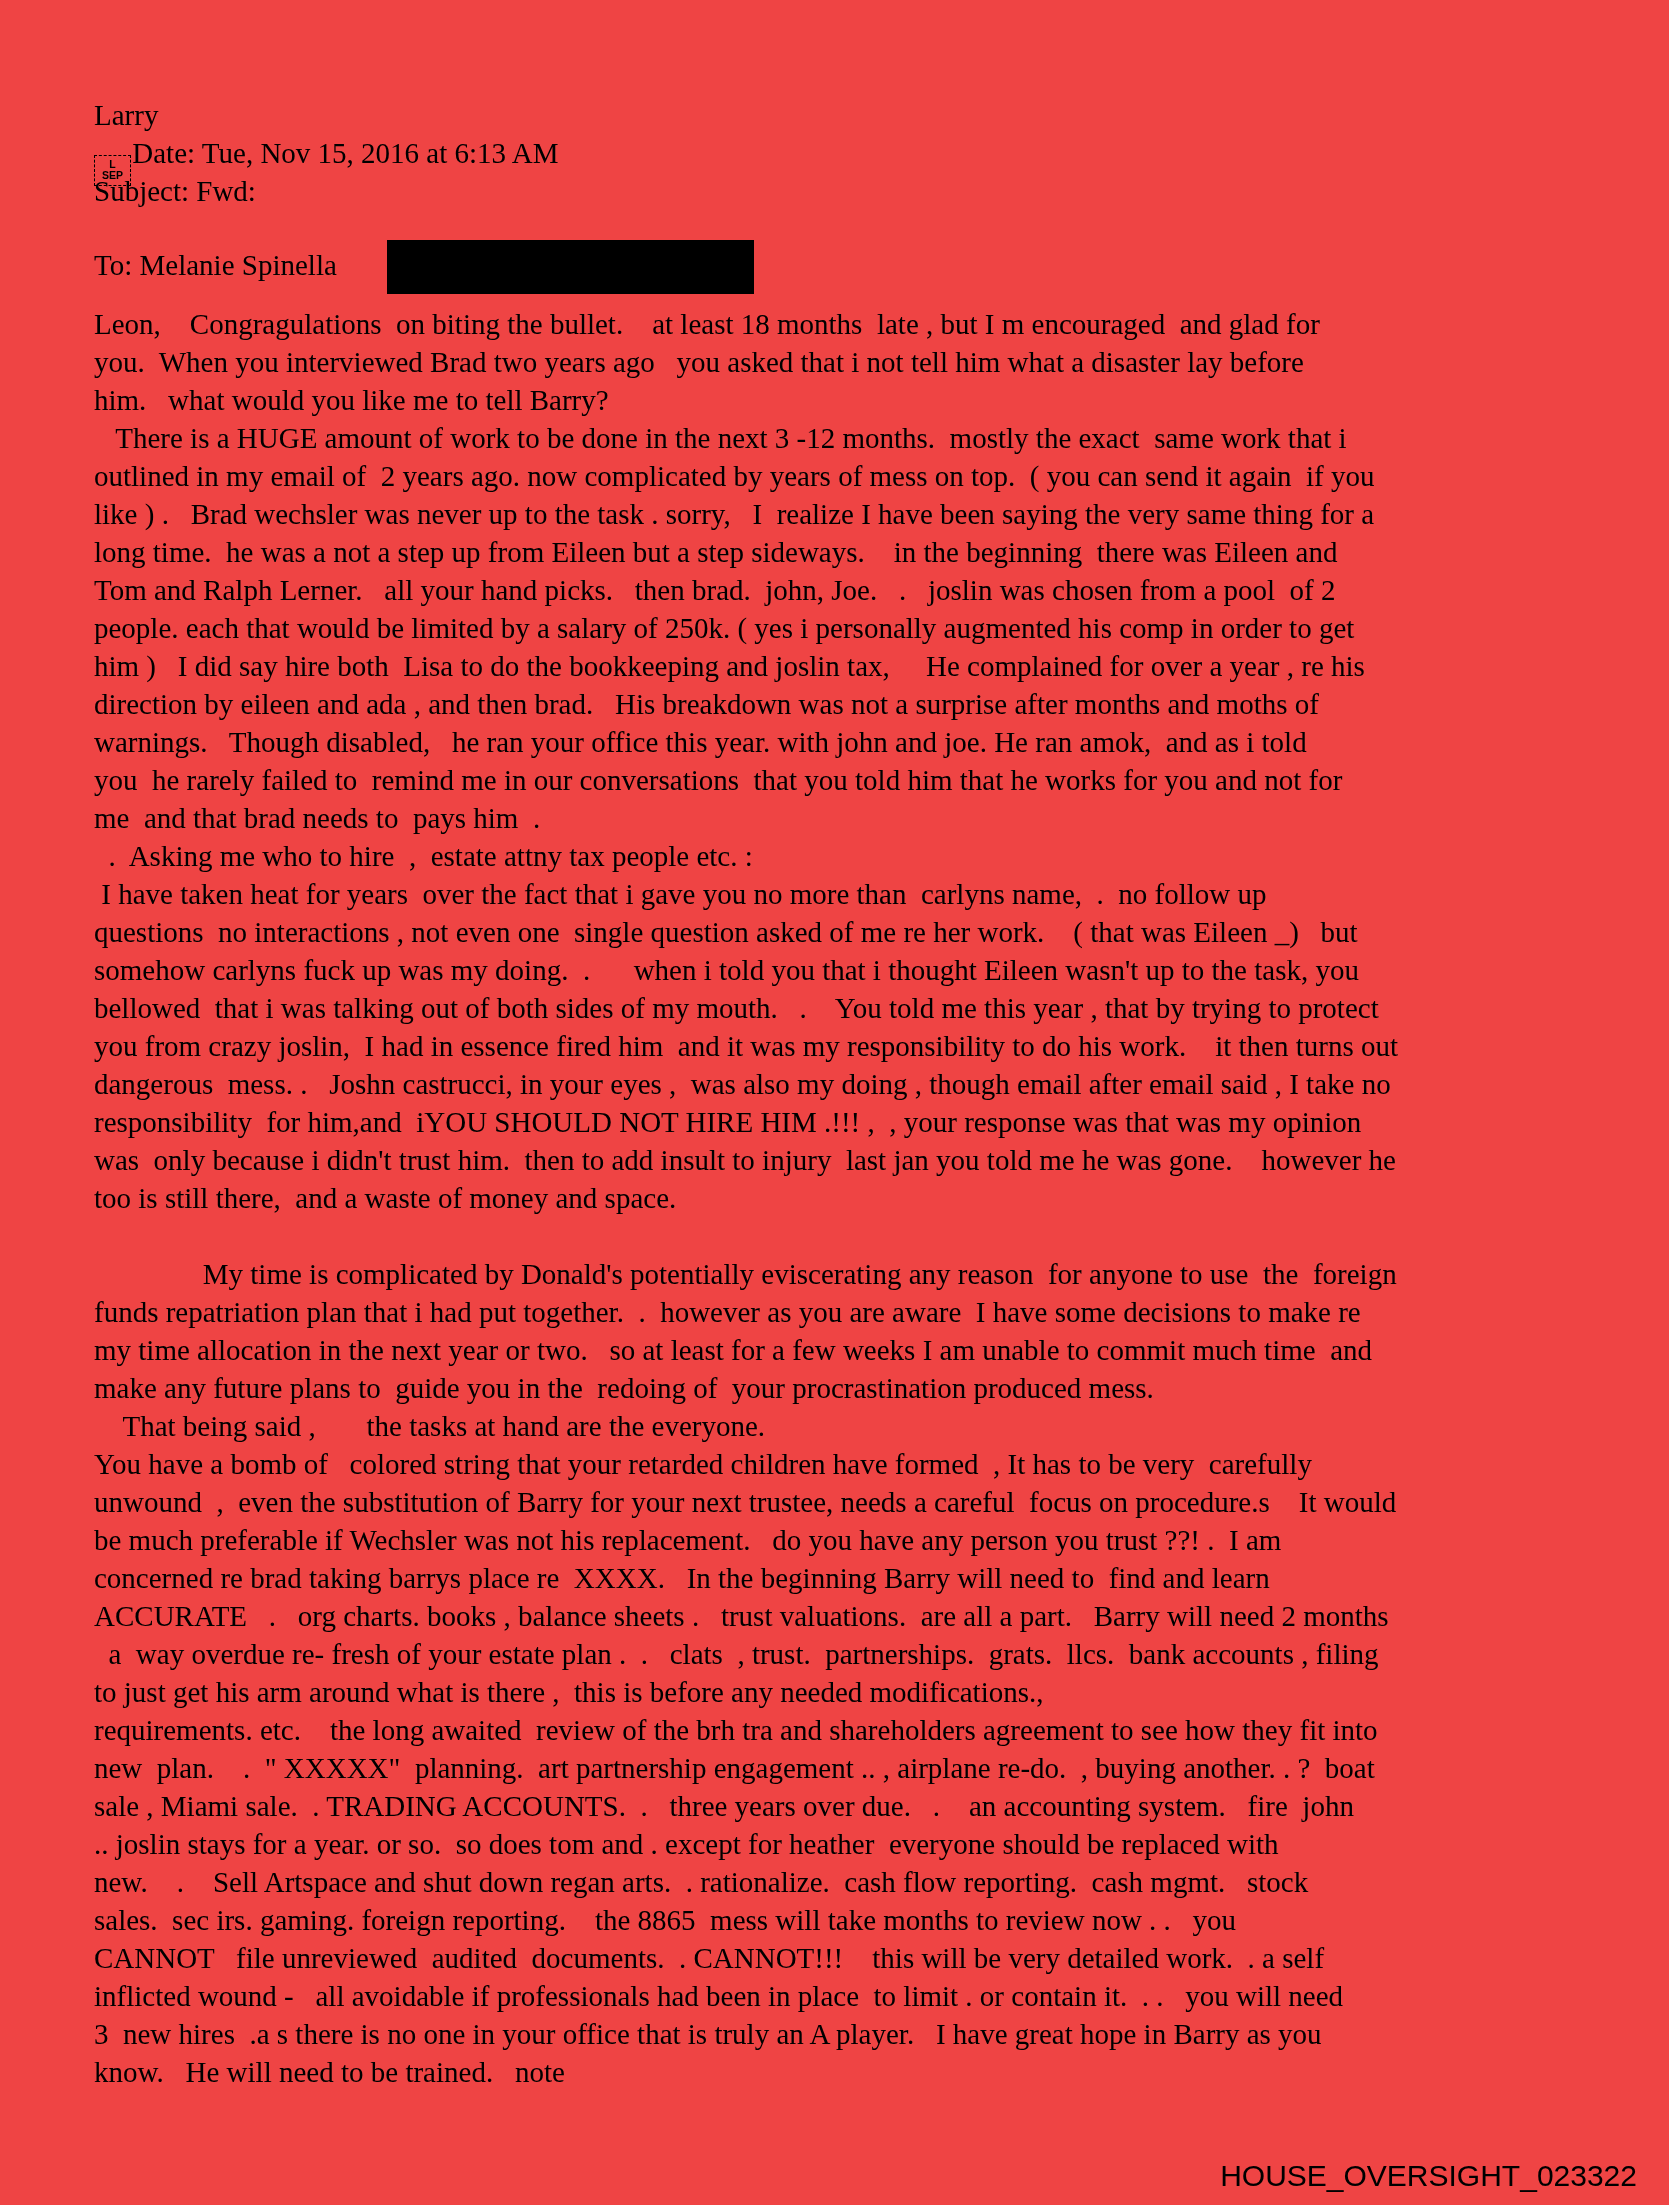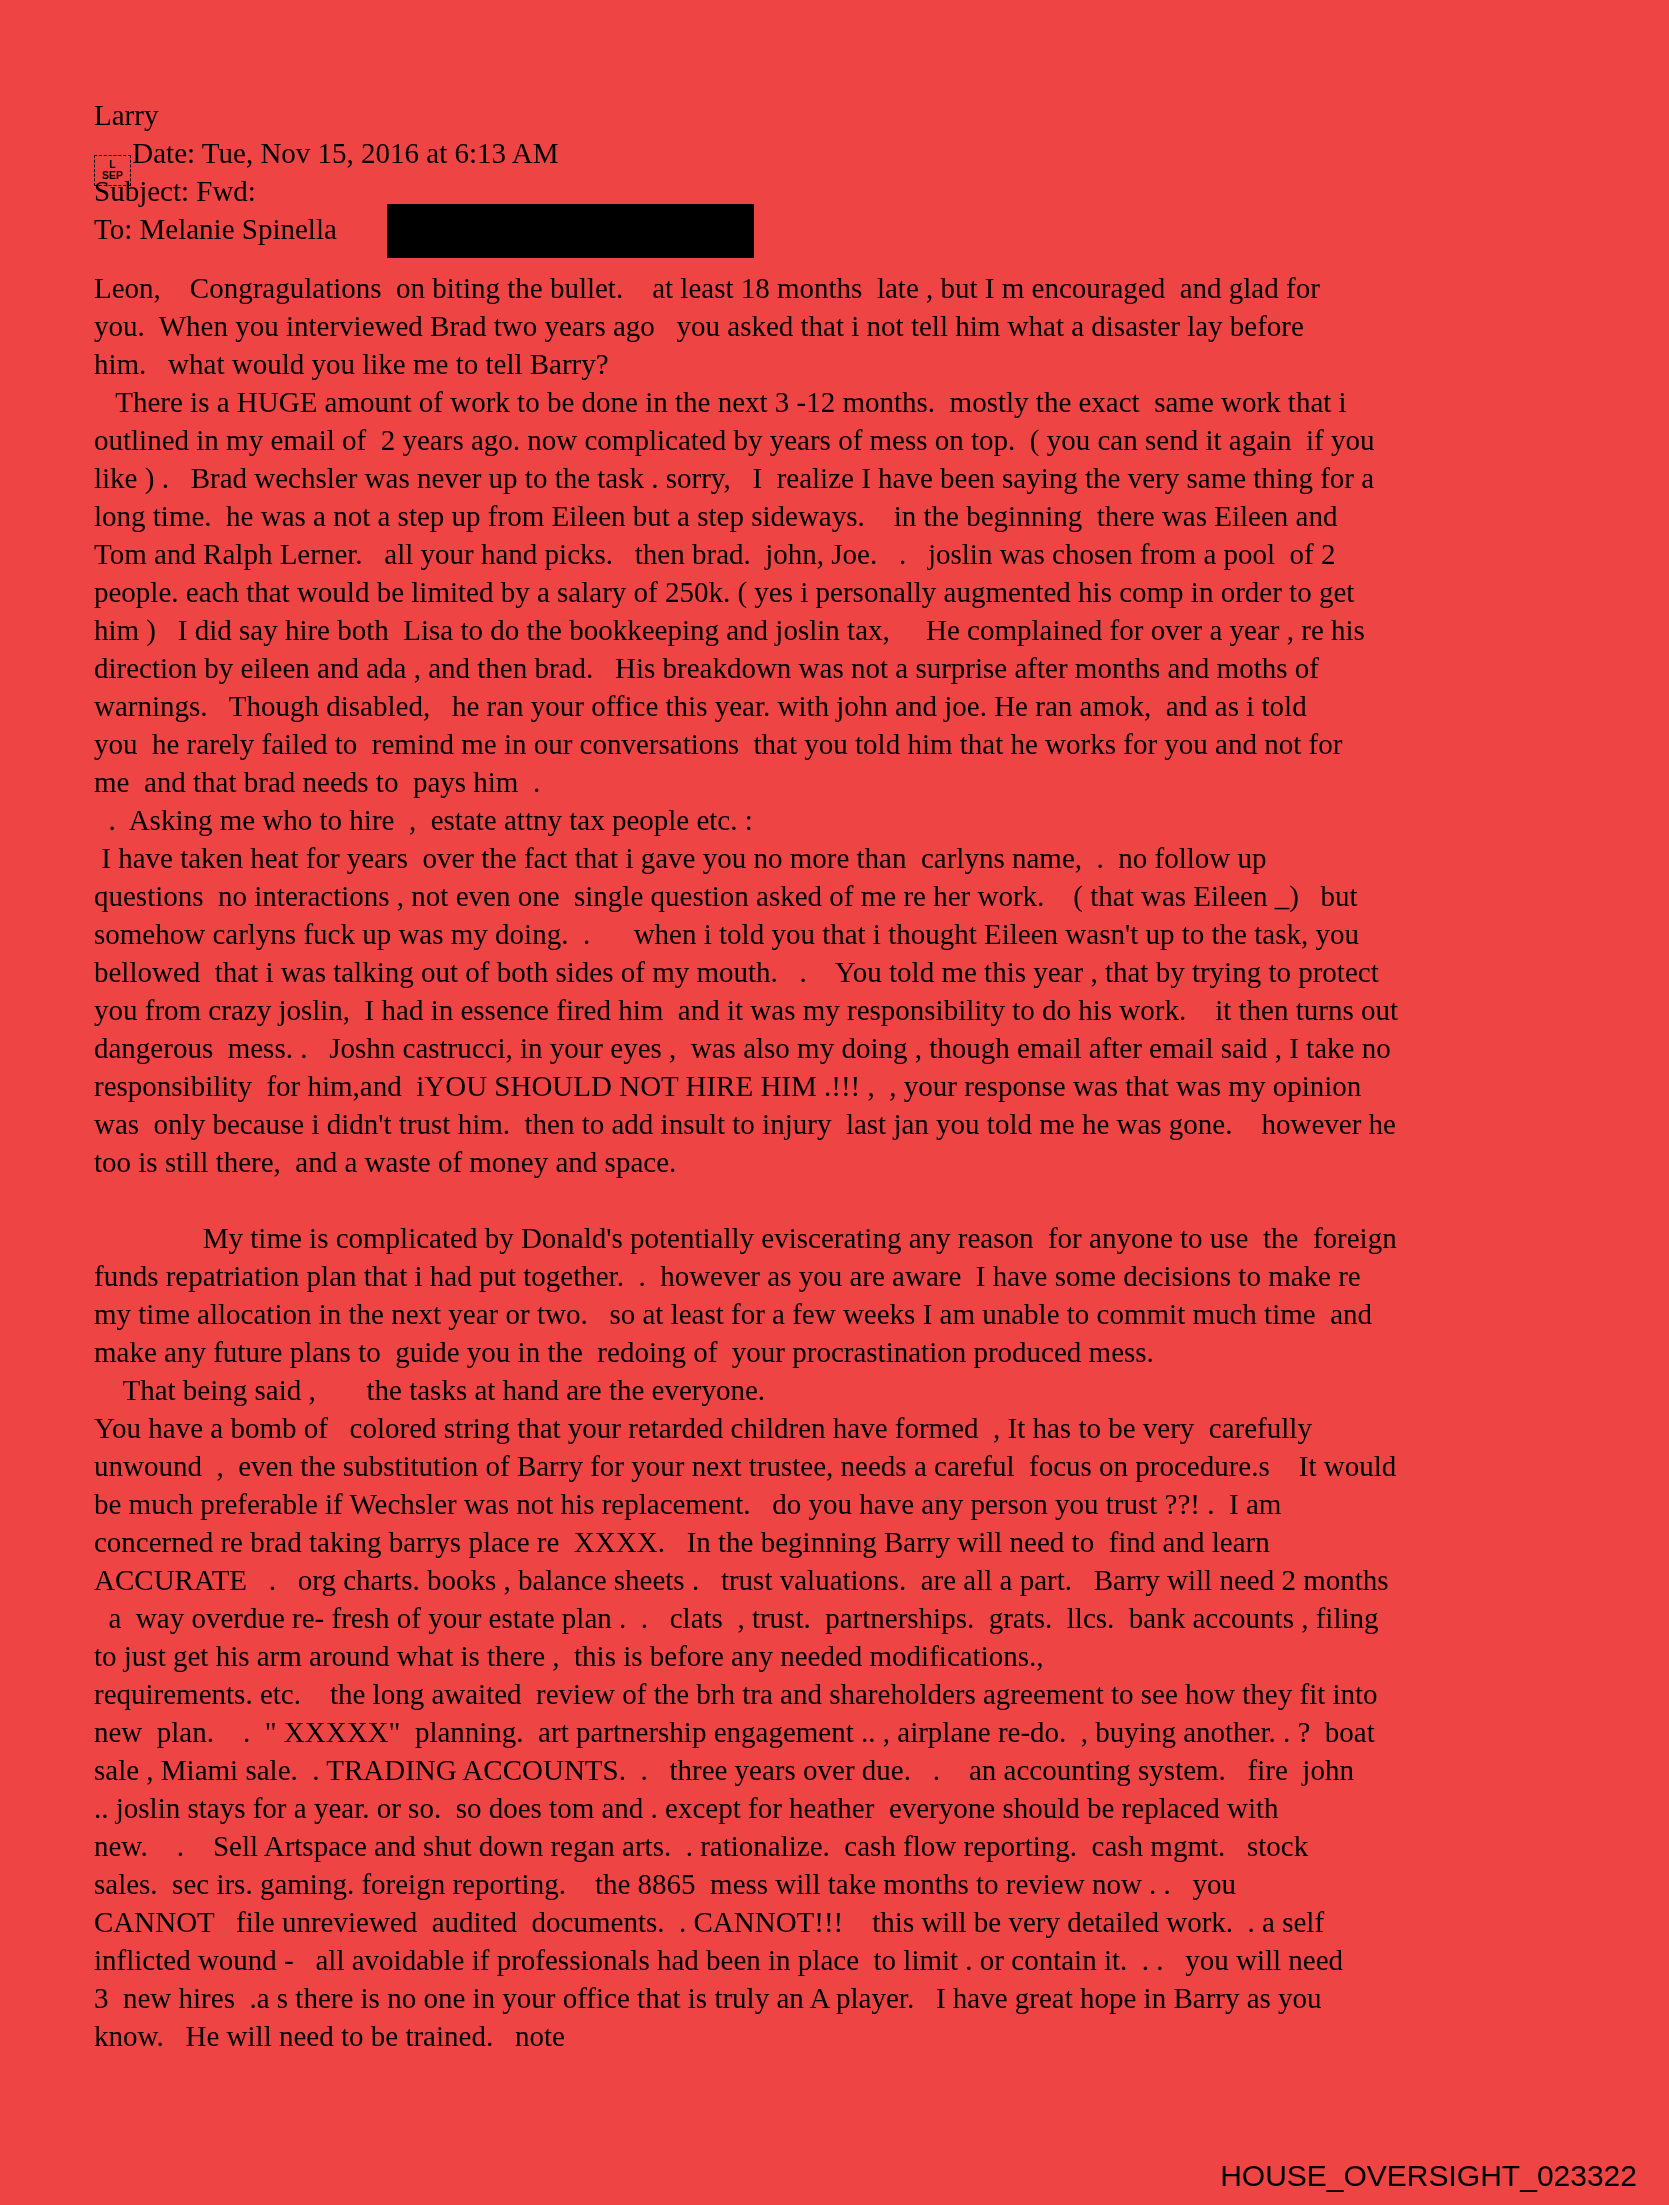--- a/index.html
+++ b/index.html
@@ -22,20 +22,21 @@
   }
   .line {
     white-space: pre;
     height: 38px;
   }
   .email-body {
     margin-top: 21px;
   }
   .to-line {
     position: relative;
+    margin-top: 36px;
   }
   .redaction {
     position: absolute;
     left: 293px;
     top: -6.5px;
     width: 367px;
     height: 54px;
     background: #000000;
   }
   .sep-box {

